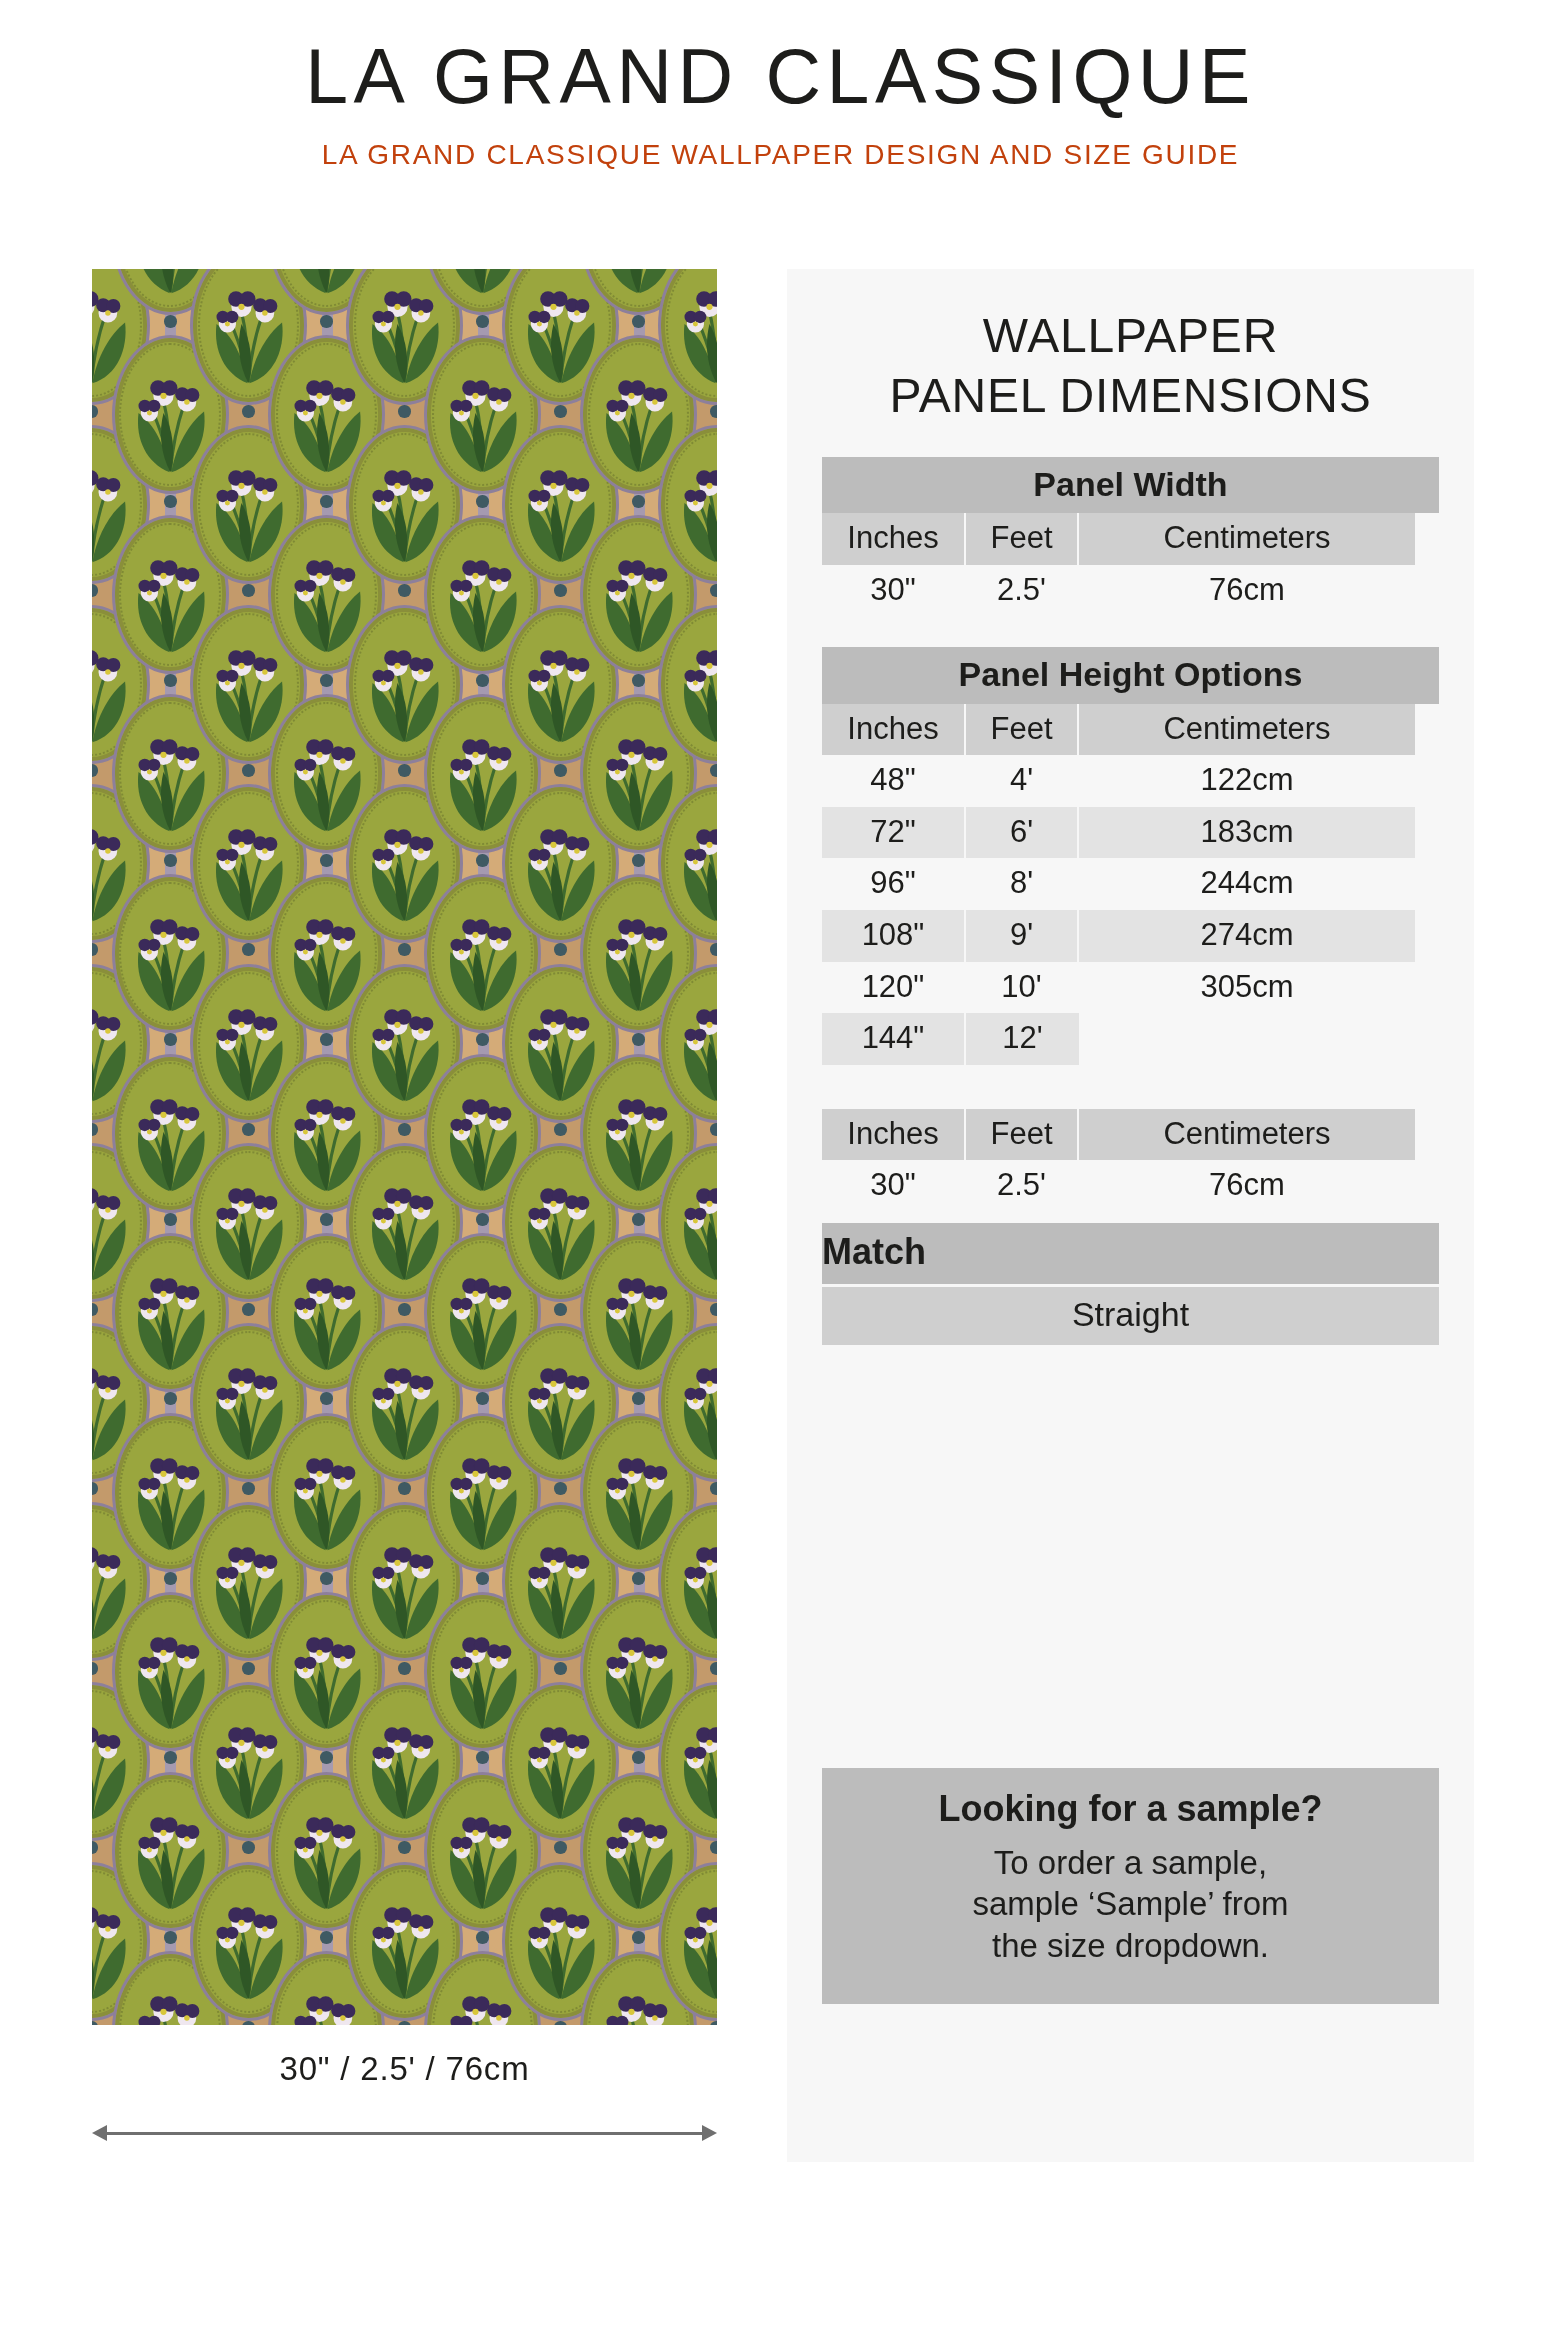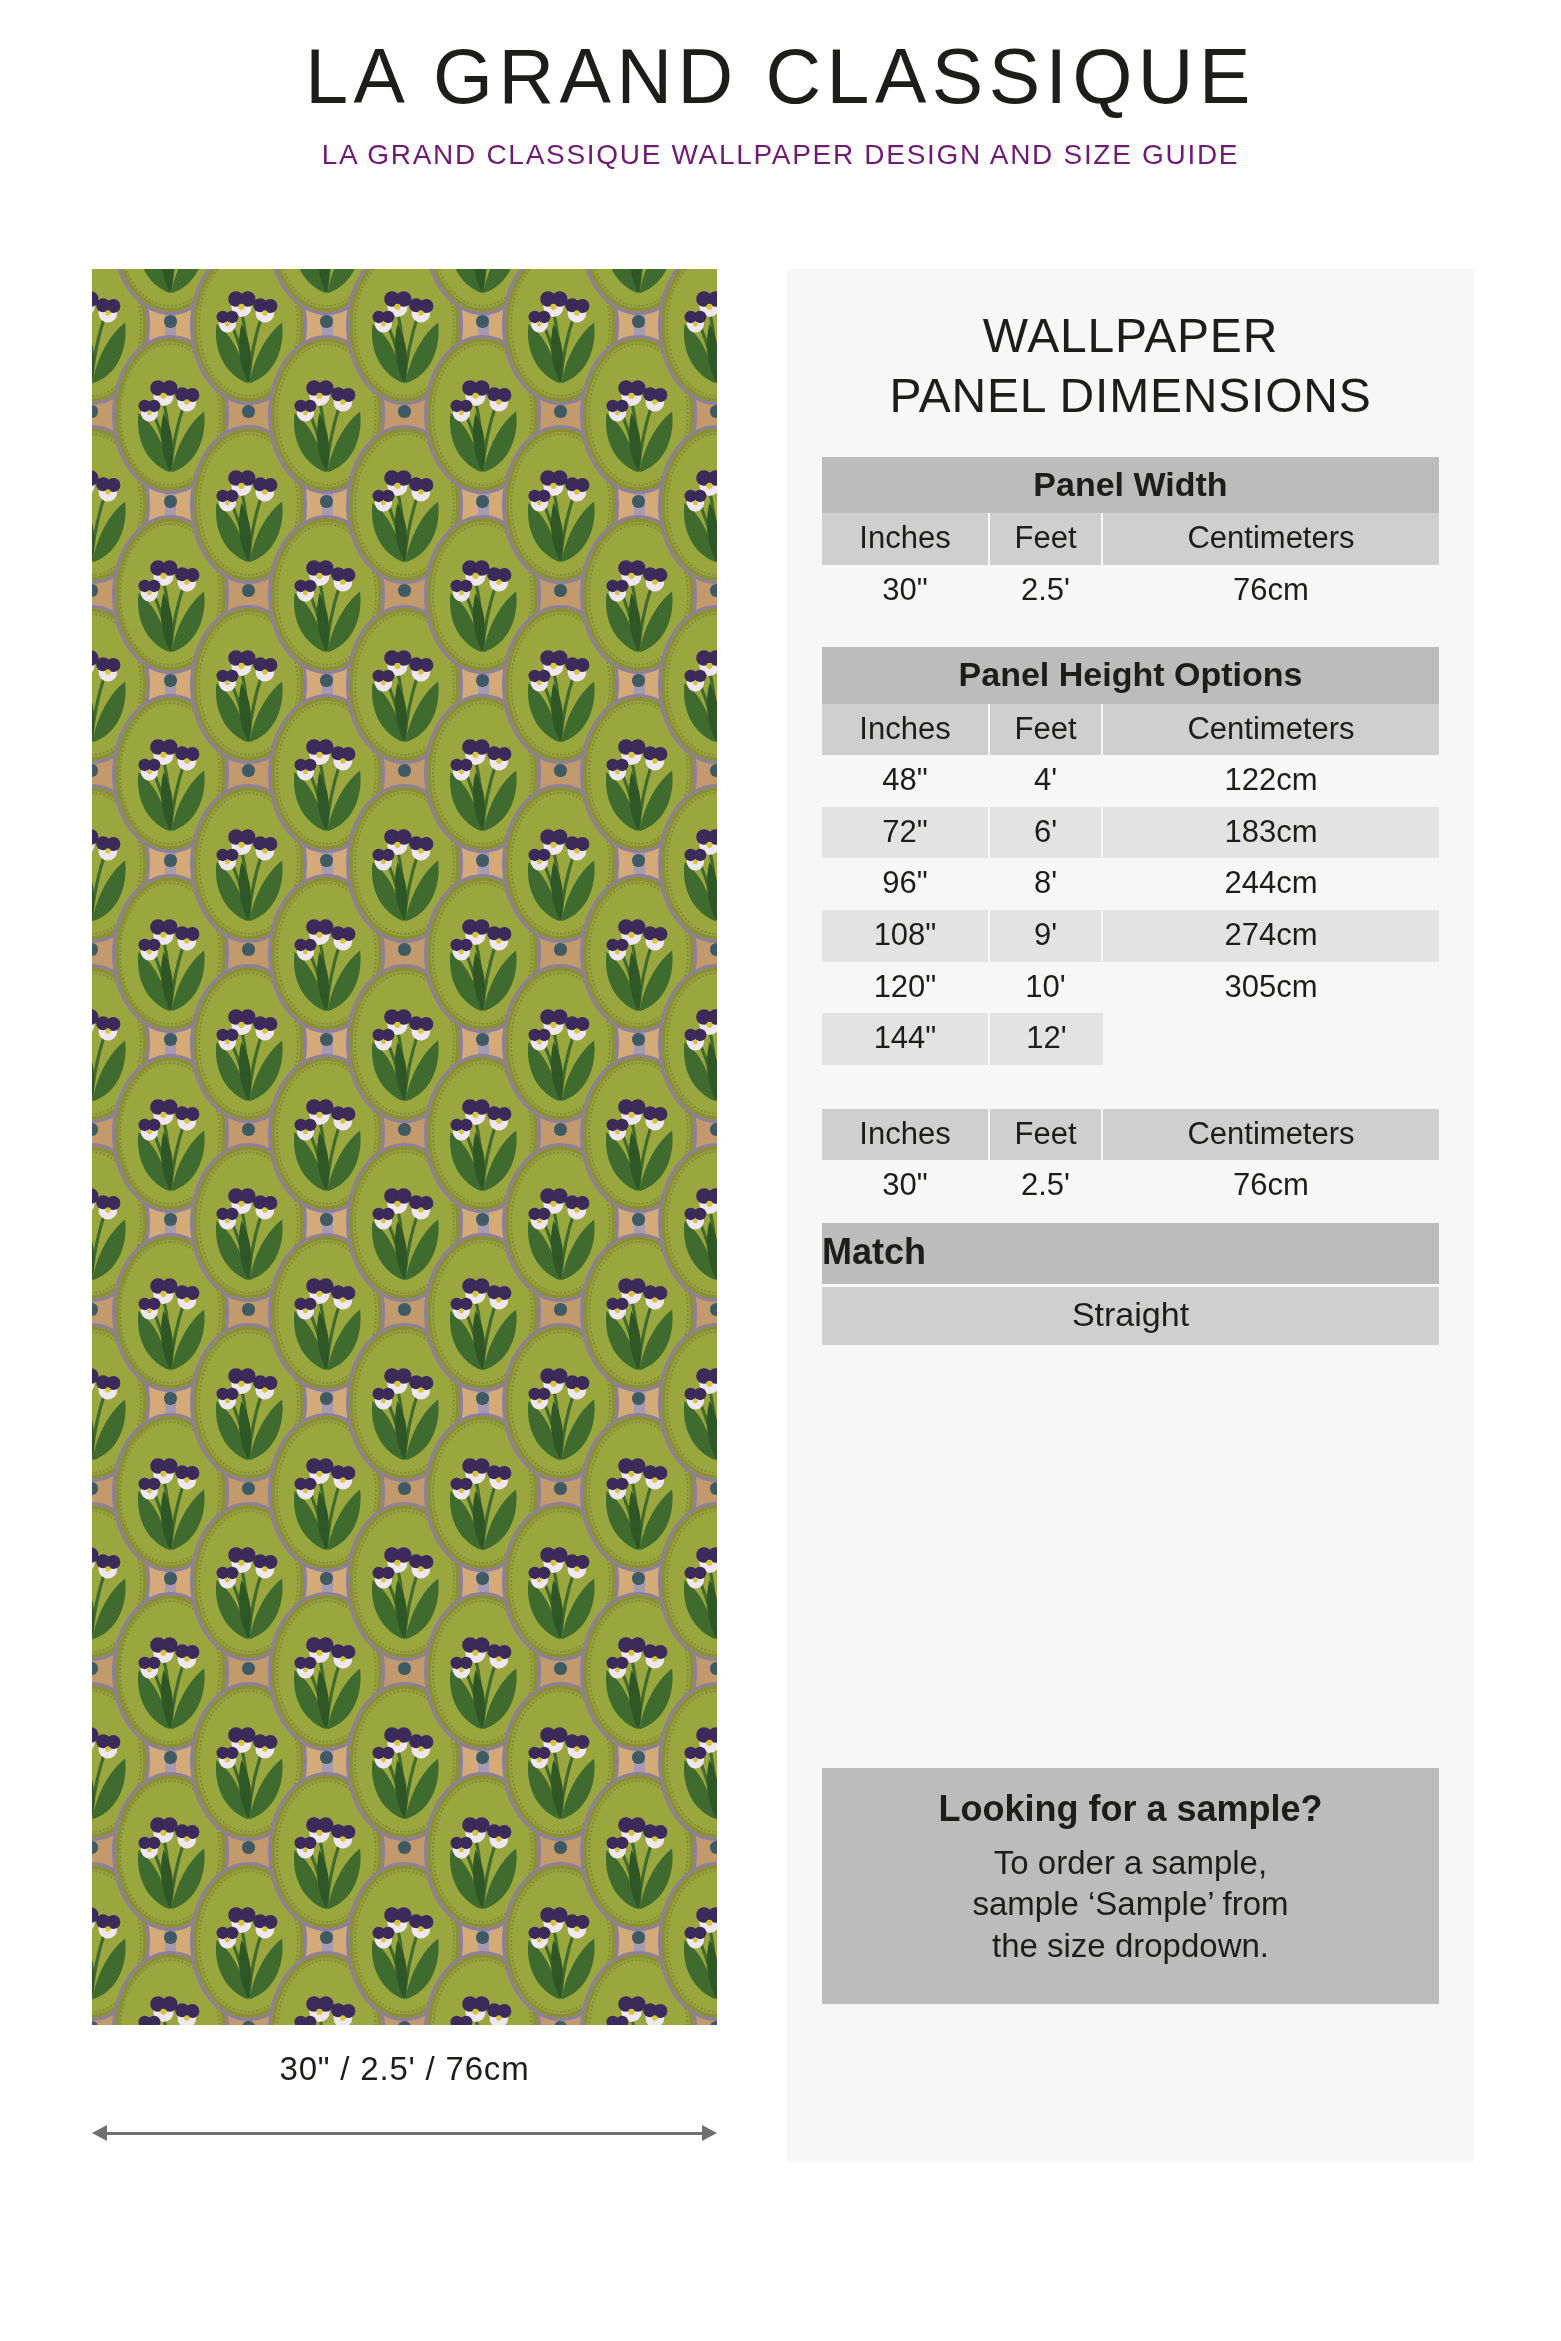--- a/index.html
+++ b/index.html
@@ -27,21 +27,21 @@
     font-size: 77px;
     letter-spacing: 5.5px;
     color: #1d1d1b;
     line-height: 1.05;
     margin: 0;
   }
   .brand-subtitle {
     font-weight: 300;
     font-size: 28px;
     letter-spacing: 1.7px;
-    color: #701a75;
+    color: #c2410c;
     margin: 22px 0 0 0;
   }
 
   
   .content {
     position: absolute;
     top: 269px;
     left: 0;
     width: 1561px;
     height: 1913px;
@@ -179,21 +179,21 @@
     display: flex;
     width: 617px;
   }
   .hdr-row > div, .data-row > div {
     font-size: 31px;
     text-align: center;
     padding: 7px 0 8.6px 0;
     box-sizing: border-box;
     font-weight: 300;
   }
-  .c-in  { width: 168px; }
+  .c-in  { width: 144px; }
   .c-ft  { width: 113px; }
   .c-cm  { width: 336px; }
 
   .hdr-row .c-in { background: #cfcfcf; }
   .hdr-row .c-ft { background: #cfcfcf; }
   .hdr-row .c-cm { background: #cfcfcf; }
   .hdr-row > div { border-right: 2.3px solid #f7f7f7; }
   .hdr-row > div:last-child { border-right: none; }
 
   .data-row.shade .c-in { background: #e3e3e3; }

